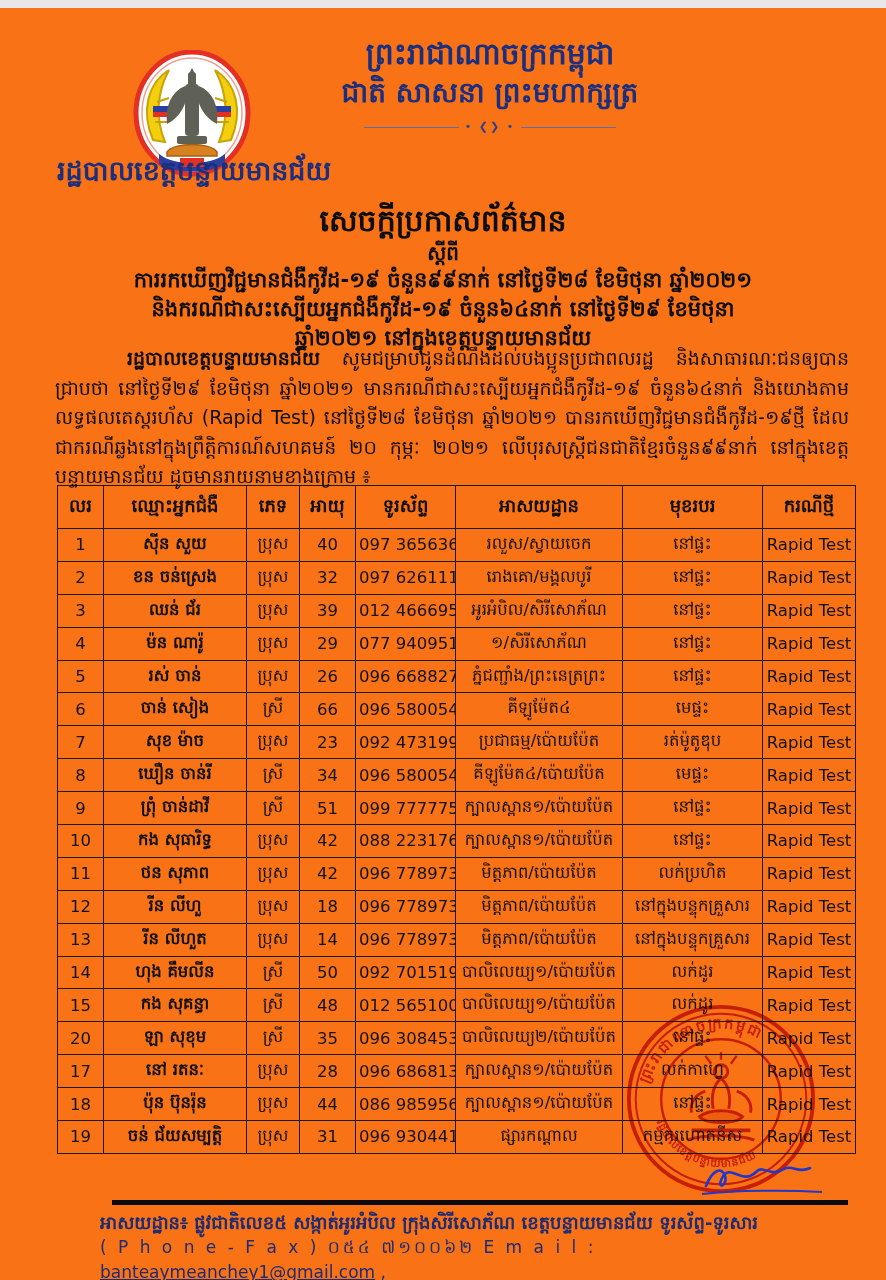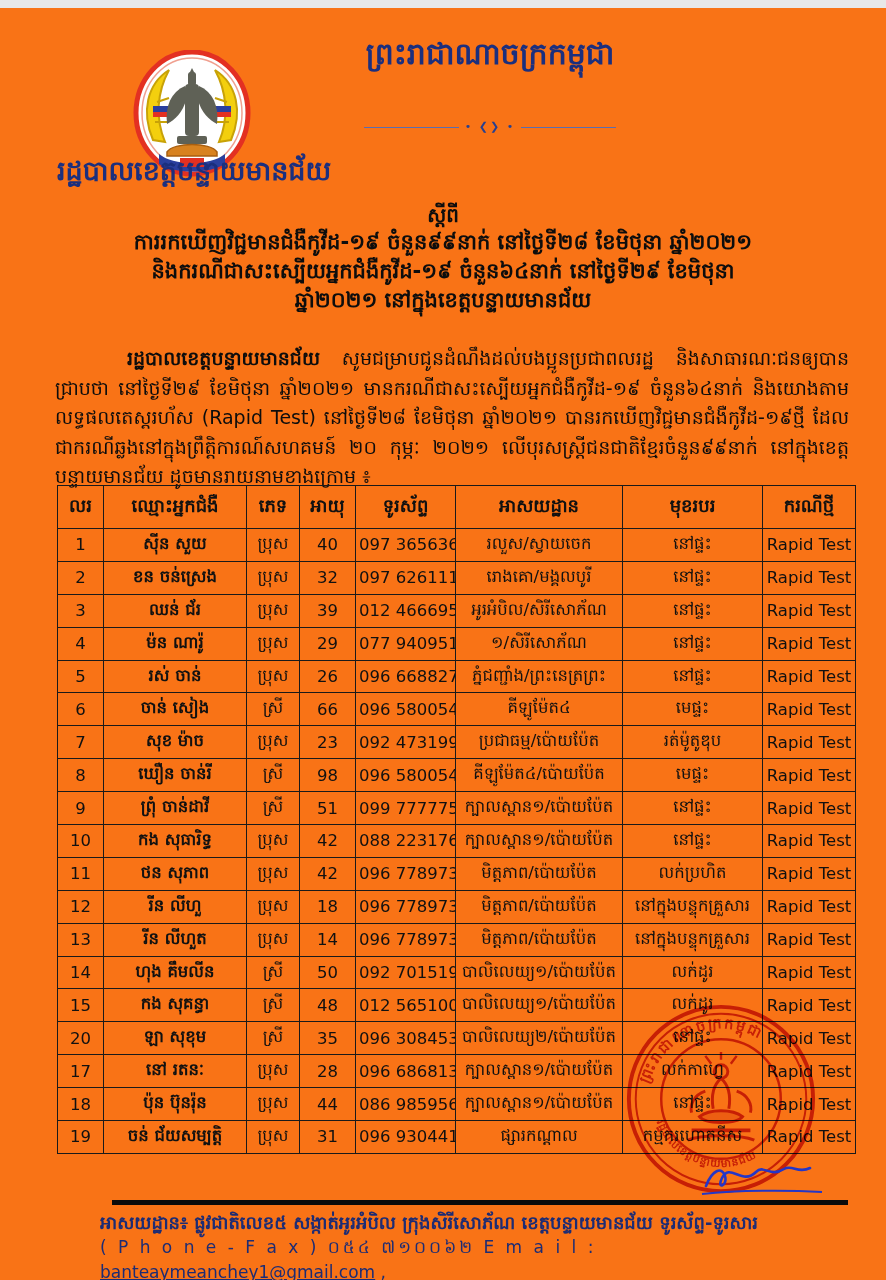--- a/index.html
+++ b/index.html
@@ -85,29 +85,31 @@
 
       <path d="M34 102 C40 92 78 92 84 102 L84 106 L34 106 Z" fill="#d8821f" stroke="#a85f10" stroke-width="1.5"></path>
 
       <path d="M26 104 C40 116 78 116 92 104 L92 114 C76 124 42 124 26 114 Z" fill="#2a3f9e"></path>
       <rect x="47" y="108" width="24" height="9" fill="#e33022"></rect>
     </svg>
   </div>
 
   <div class="kingdom">
     <div class="k1">ព្រះរាជាណាចក្រកម្ពុជា</div>
+    <div class="k2">ជាតិ សាសនា ព្រះមហាក្សត្រ</div>
   </div>
 
   <div class="ornament">
     <span class="line"></span>&nbsp;•&nbsp;❮❯&nbsp;•&nbsp;<span class="line"></span>
   </div>
 
   <div class="admin">រដ្ឋបាលខេត្តបន្ទាយមានជ័យ</div>
 
   <div class="title-block">
+    <div class="t-main">សេចក្តីប្រកាសព័ត៌មាន</div>
     <div class="t-about">ស្តីពី</div>
     <div class="t-line">ការរកឃើញវិជ្ជមានជំងឺកូវីដ-១៩ ចំនួន៩៩នាក់ នៅថ្ងៃទី២៨ ខែមិថុនា ឆ្នាំ២០២១</div>
     <div class="t-line">និងករណីជាសះស្បើយអ្នកជំងឺកូវីដ-១៩ ចំនួន៦៤នាក់  នៅថ្ងៃទី២៩ ខែមិថុនា</div>
     <div class="t-line">ឆ្នាំ២០២១ នៅក្នុងខេត្តបន្ទាយមានជ័យ</div>
   </div>
 
   <div class="body-text">
     <span class="indent"></span><span class="lead">រដ្ឋបាលខេត្តបន្ទាយមានជ័យ</span><span> សូមជម្រាបជូនដំណឹងដល់បងប្អូនប្រជាពលរដ្ឋ និងសាធារណៈជនឲ្យបានជ្រាបថា នៅថ្ងៃទី២៩ ខែមិថុនា ឆ្នាំ២០២១ មានករណីជាសះស្បើយអ្នកជំងឺកូវីដ-១៩ ចំនួន៦៤នាក់ និងយោងតាមលទ្ធផលតេស្តរហ័ស (Rapid Test) នៅថ្ងៃទី២៨ ខែមិថុនា ឆ្នាំ២០២១ បានរកឃើញវិជ្ជមានជំងឺកូវីដ-១៩ថ្មី ដែលជាករណីឆ្លងនៅក្នុងព្រឹត្តិការណ៍សហគមន៍ ២០ កុម្ភៈ ២០២១ លើបុរសស្ត្រីជនជាតិខ្មែរចំនួន៩៩នាក់ នៅក្នុងខេត្តបន្ទាយមានជ័យ ដូចមានរាយនាមខាងក្រោម ៖</span>
   </div>
 
@@ -202,21 +204,21 @@
       <td class="c-age">23</td>
       <td class="c-phone">092 473199</td>
       <td class="c-addr">ប្រជាធម្ម/ប៉ោយប៉ែត</td>
       <td class="c-occ">រត់ម៉ូតូឌុប</td>
       <td class="c-case">Rapid Test</td>
     </tr>
         <tr>
       <td class="c-no">8</td>
       <td class="c-name">ឃឿន ចាន់រី</td>
       <td class="c-gender">ស្រី</td>
-      <td class="c-age">98</td>
+      <td class="c-age">34</td>
       <td class="c-phone">096 5800544</td>
       <td class="c-addr">គីឡូម៉ែត៤/ប៉ោយប៉ែត</td>
       <td class="c-occ">មេផ្ទះ</td>
       <td class="c-case">Rapid Test</td>
     </tr>
         <tr>
       <td class="c-no">9</td>
       <td class="c-name">ព្រុំ ចាន់ដាវី</td>
       <td class="c-gender">ស្រី</td>
       <td class="c-age">51</td>

